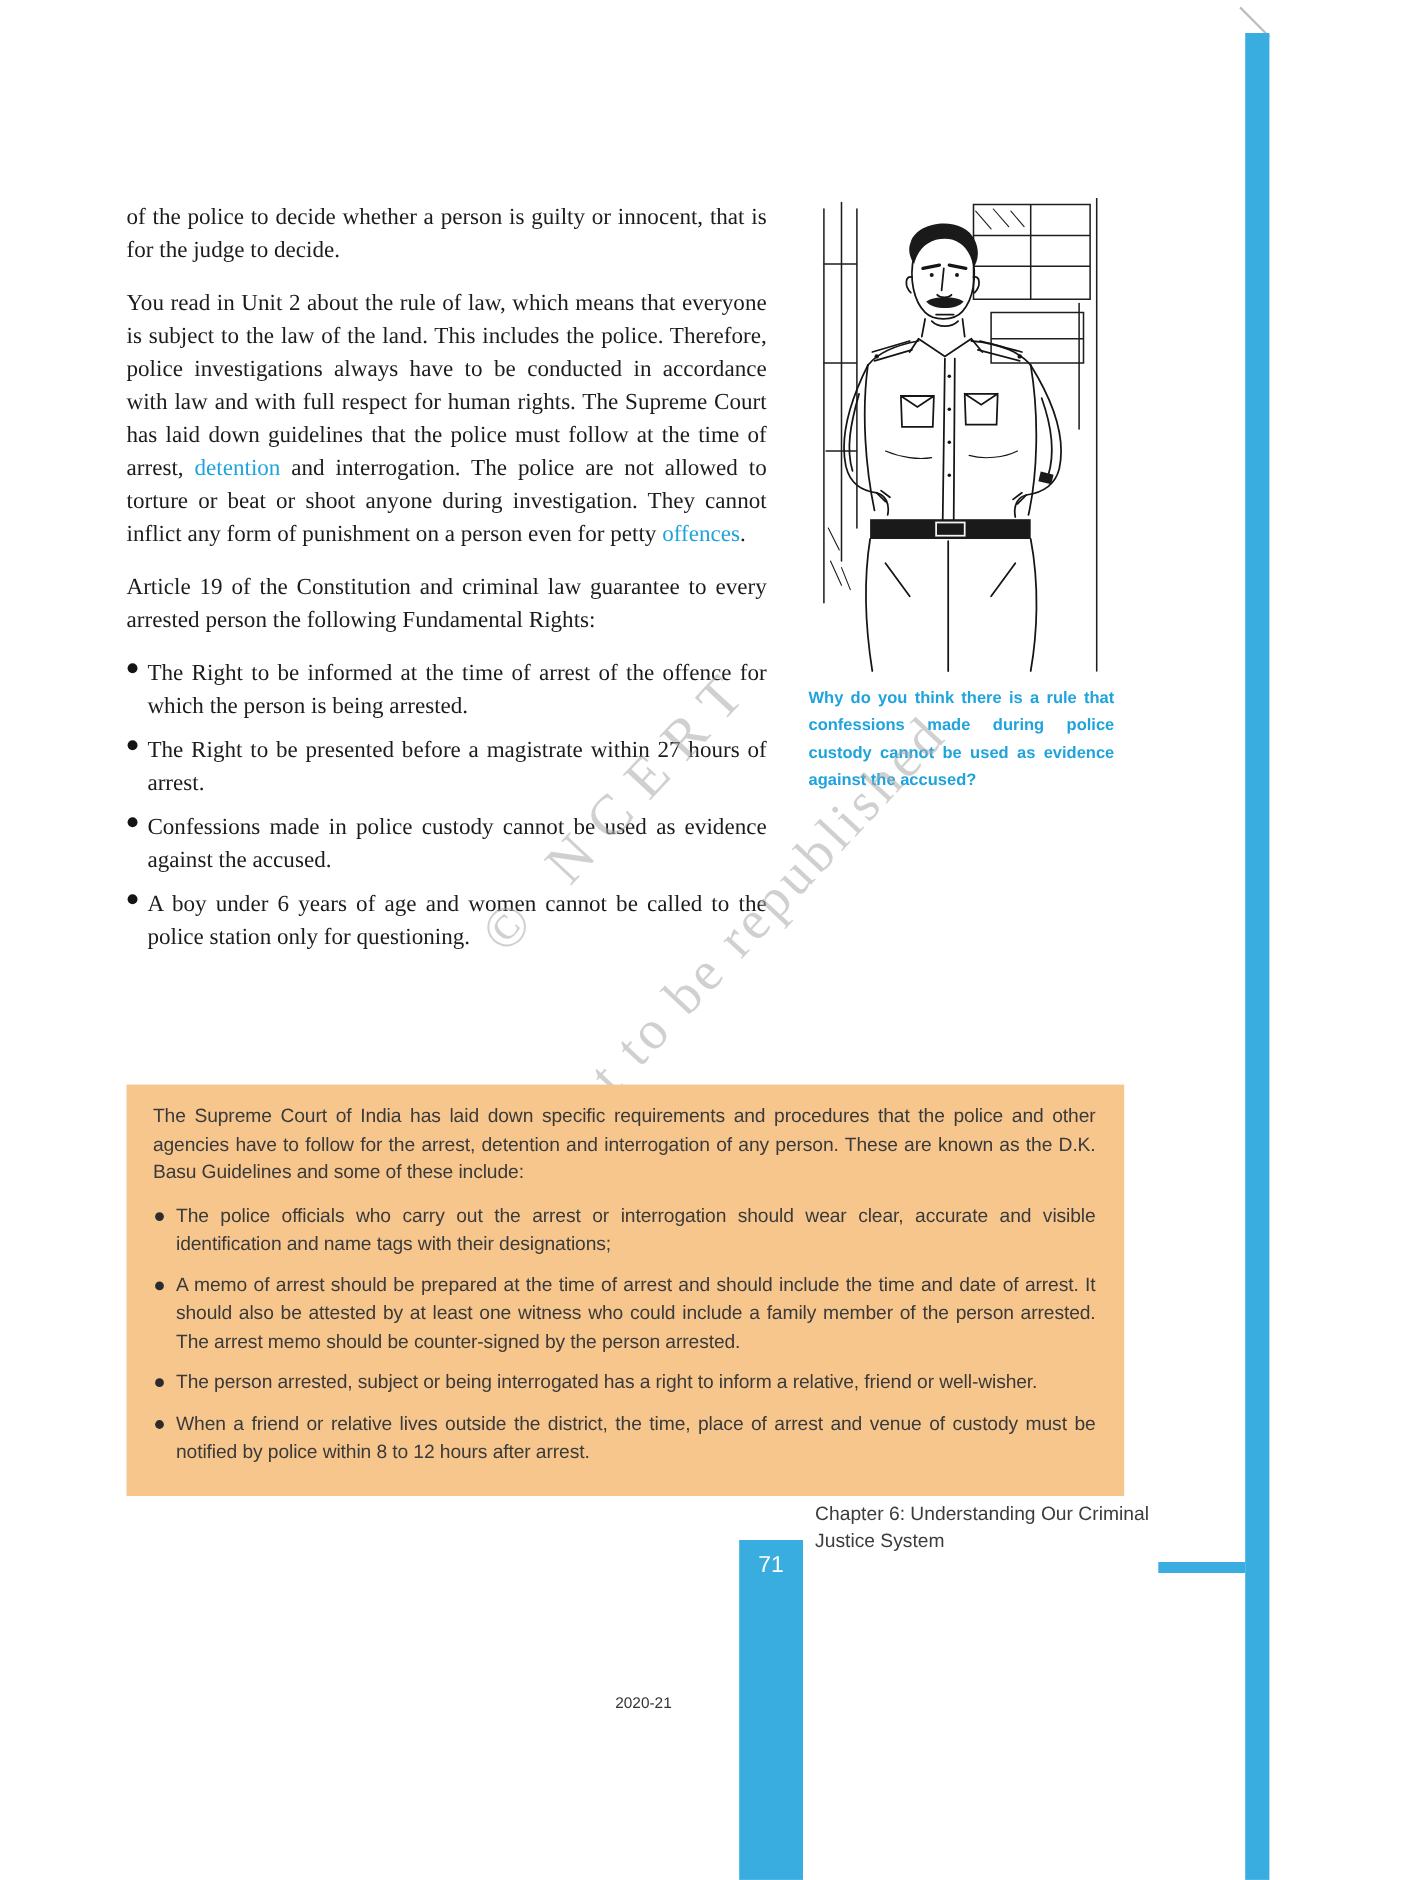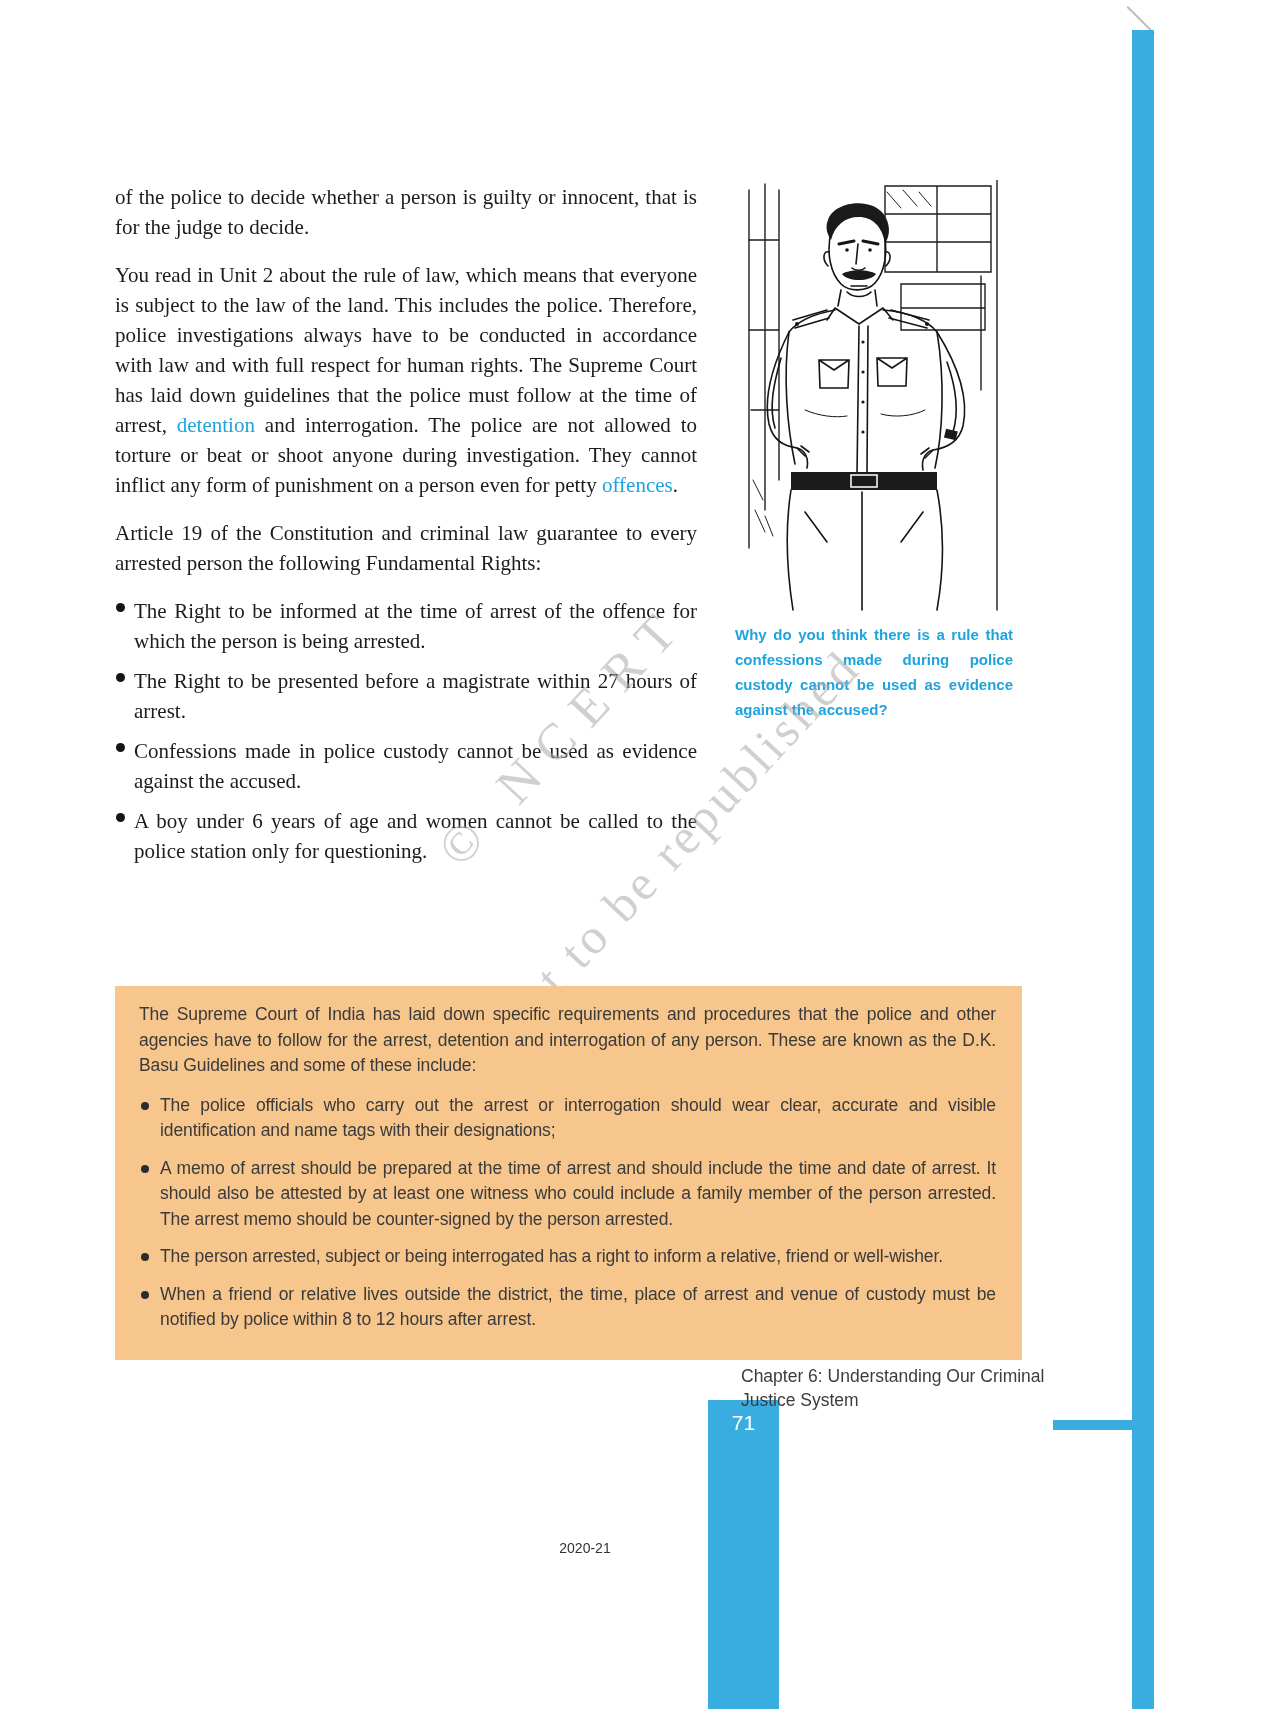--- a/index.html
+++ b/index.html
@@ -46,21 +46,21 @@
     background:var(--box-orange,#f7c68d); padding:16px 26px 0 24px;
     font-family:"Liberation Sans", sans-serif; font-size:17.5px; line-height:25.5px;
     color:var(--box-text,#3a3a3a); text-align:justify; letter-spacing:-0.1px; }
   .box-intro { margin-bottom:14px; }
   .box-list { list-style:none; }
   .box-list li { position:relative; padding-left:21px; margin-bottom:12px; }
   .box-list li::before { content:""; position:absolute; left:2px; top:9px;
     width:8px; height:8px; border-radius:50%; background:#2c2c2c; }
 
   
-  .page-bar { position:absolute; left:708px; top:1400px; width:71px; height:309px;
+  .page-bar { position:absolute; left:672px; top:1400px; width:58px; height:309px;
     background:var(--strip-blue,#3aade0); }
   .page-number { display:block; margin-top:11px; text-align:center; color:#ffffff;
     font-family:"Liberation Sans", sans-serif; font-size:21px; }
   .chapter-caption { position:absolute; left:741px; top:1364px; width:315px;
     font-family:"Liberation Sans", sans-serif; font-size:17.5px; line-height:24px;
     color:#3c3c3c; }
   .blue-rule { position:absolute; left:1053px; top:1420px; width:79px; height:10px;
     background:var(--strip-blue,#3aade0); }
   .year { position:absolute; left:515px; top:1540px; width:140px; text-align:center;
     font-family:"Liberation Sans", sans-serif; font-size:14px; color:#333; }

